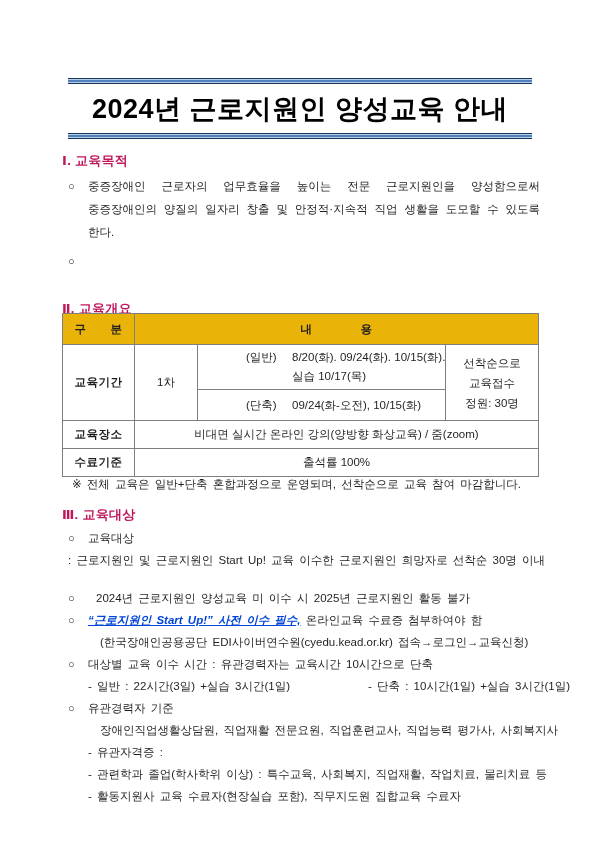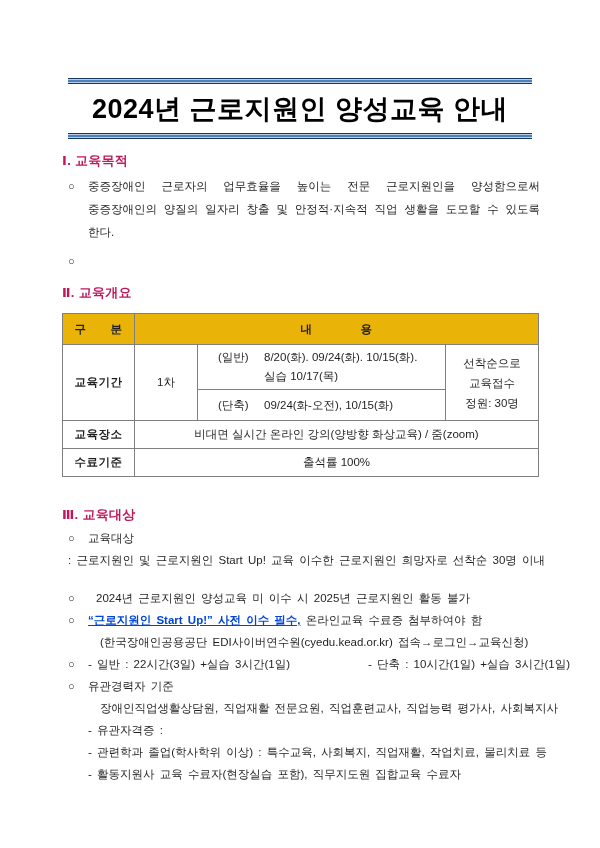--- a/index.html
+++ b/index.html
@@ -21,55 +21,55 @@
   }
   .title-text{
     font-size:27px;font-weight:700;text-align:center;
     padding:7px 0 6px 0;color:#000;letter-spacing:.5px;white-space:nowrap;
   }
   
   .sec-heading{
     position:absolute;left:62px;font-size:13px;font-weight:700;color:#be185d;
     white-space:nowrap;letter-spacing:.3px;
   }
-  #h1{top:152px}#h2{top:284px}#h3{top:506px}
+  #h1{top:152px}#h2{top:300px}#h3{top:506px}
   
   .s1-body{
     position:absolute;left:62px;top:175px;width:478px;
     font-size:11.5px;line-height:23px;word-spacing:2px;
   }
   .bullet-para{position:relative;padding-left:26px;text-align:justify;word-break:keep-all;margin-bottom:6px;}
   .bmark{position:absolute;left:6px;top:0;font-size:11px;}
   
   .table-wrap{position:absolute;left:62px;top:313px;}
   table{border-collapse:collapse;table-layout:fixed;width:476px;font-size:11.5px;color:#1f1f1f;border:1px solid #595959;}
   td{border:1px solid #7f7f7f;padding:0;vertical-align:middle;}
   .hdr{background:#eab308;font-weight:700;text-align:center;height:30px;letter-spacing:.5px;}
   .lbl{font-weight:700;text-align:center;letter-spacing:.5px;}
   .ctr{text-align:center;}
   .h38{height:38px}.h30{height:30px}.h27{height:27px}
   .dflex{display:flex;gap:10px;padding:3px 4px 3px 20px;align-items:flex-start;line-height:19px;}
-  .dlabel{flex:0 0 36px;white-space:nowrap;}
+  .dlabel{flex:0 0 36px;white-space:nowrap;margin-left:28px;}
   .dtext{white-space:nowrap;}
   .side{text-align:center;line-height:20px;white-space:nowrap;}
   
   .footnote{position:absolute;left:72px;top:477px;font-size:11.5px;word-spacing:2px;white-space:nowrap;}
   
   .s3-list{
     position:absolute;left:62px;top:527px;width:538px;
     font-size:11.5px;line-height:22px;word-spacing:2px;
   }
   .li{position:relative;white-space:nowrap;}
   .li.b{padding-left:26px;}
   .li.colon{padding-left:6px;}
   .li.ind26{padding-left:26px;}
   .li.ind38{padding-left:38px;}
   .gap{height:16px;}
   .bold{font-weight:400;margin-left:8px;}
-  .link{color:#0045d8;font-weight:700;text-decoration:underline;}
+  .link{color:#0045d8;font-weight:700;text-decoration:underline;font-style:italic;}
   .hours{display:flex;gap:36px;}
   .hours .first{flex:0 0 244px;}
 </style>
 </head>
 <body>
 
 <div class="page">
 
   <div class="title-box">
     <div class="rule"></div>
@@ -132,40 +132,42 @@
         <td class="lbl h27">교육장소</td>
         <td class="ctr" colspan="3">비대면 실시간 온라인 강의(양방향 화상교육) / 줌(zoom)</td>
       </tr>
       <tr>
         <td class="lbl h27">수료기준</td>
         <td class="ctr" colspan="3">출석률 100%</td>
       </tr>
     </tbody>
       </table>
   </div>
+  <div class="footnote">※ 전체 교육은 일반+단축 혼합과정으로 운영되며, 선착순으로 교육 참여 마감합니다.</div>
 
   <div id="h3" class="sec-heading">Ⅲ. 교육대상</div>
   <div class="s3-list">
     <div class="li b">
       <span class="bmark">○</span>
       <span>교육대상</span>
     </div>
     <div class="li colon">: 근로지원인 및 근로지원인 Start Up! 교육 이수한 근로지원인 희망자로 선착순 30명 이내</div>
     <div class="gap"></div>
     <div class="li b">
       <span class="bmark">○</span>
       <span class="bold">2024년 근로지원인 양성교육 미 이수 시 2025년 근로지원인 활동 불가</span>
     </div>
     <div class="li b">
       <span class="bmark">○</span>
       <span class="link">“근로지원인 Start Up!” 사전 이수 필수,</span><span> 온라인교육 수료증 첨부하여야 함</span>
     </div>
     <div class="li ind38">(한국장애인공용공단 EDI사이버연수원(cyedu.kead.or.kr) 접속→로그인→교육신청)</div>
     <div class="li b">
       <span class="bmark">○</span>
+      <span>대상별 교육 이수 시간 : 유관경력자는 교육시간 10시간으로 단축</span>
     </div>
     <div class="li ind26 hours">
       <span class="first">- 일반 : 22시간(3일)  +실습 3시간(1일)</span>
       <span>- 단축 : 10시간(1일) +실습 3시간(1일)</span>
     </div>
     <div class="li b">
       <span class="bmark">○</span>
       <span>유관경력자 기준</span>
     </div>
     <div class="li ind38">장애인직업생활상담원, 직업재활 전문요원, 직업훈련교사, 직업능력 평가사, 사회복지사</div>

